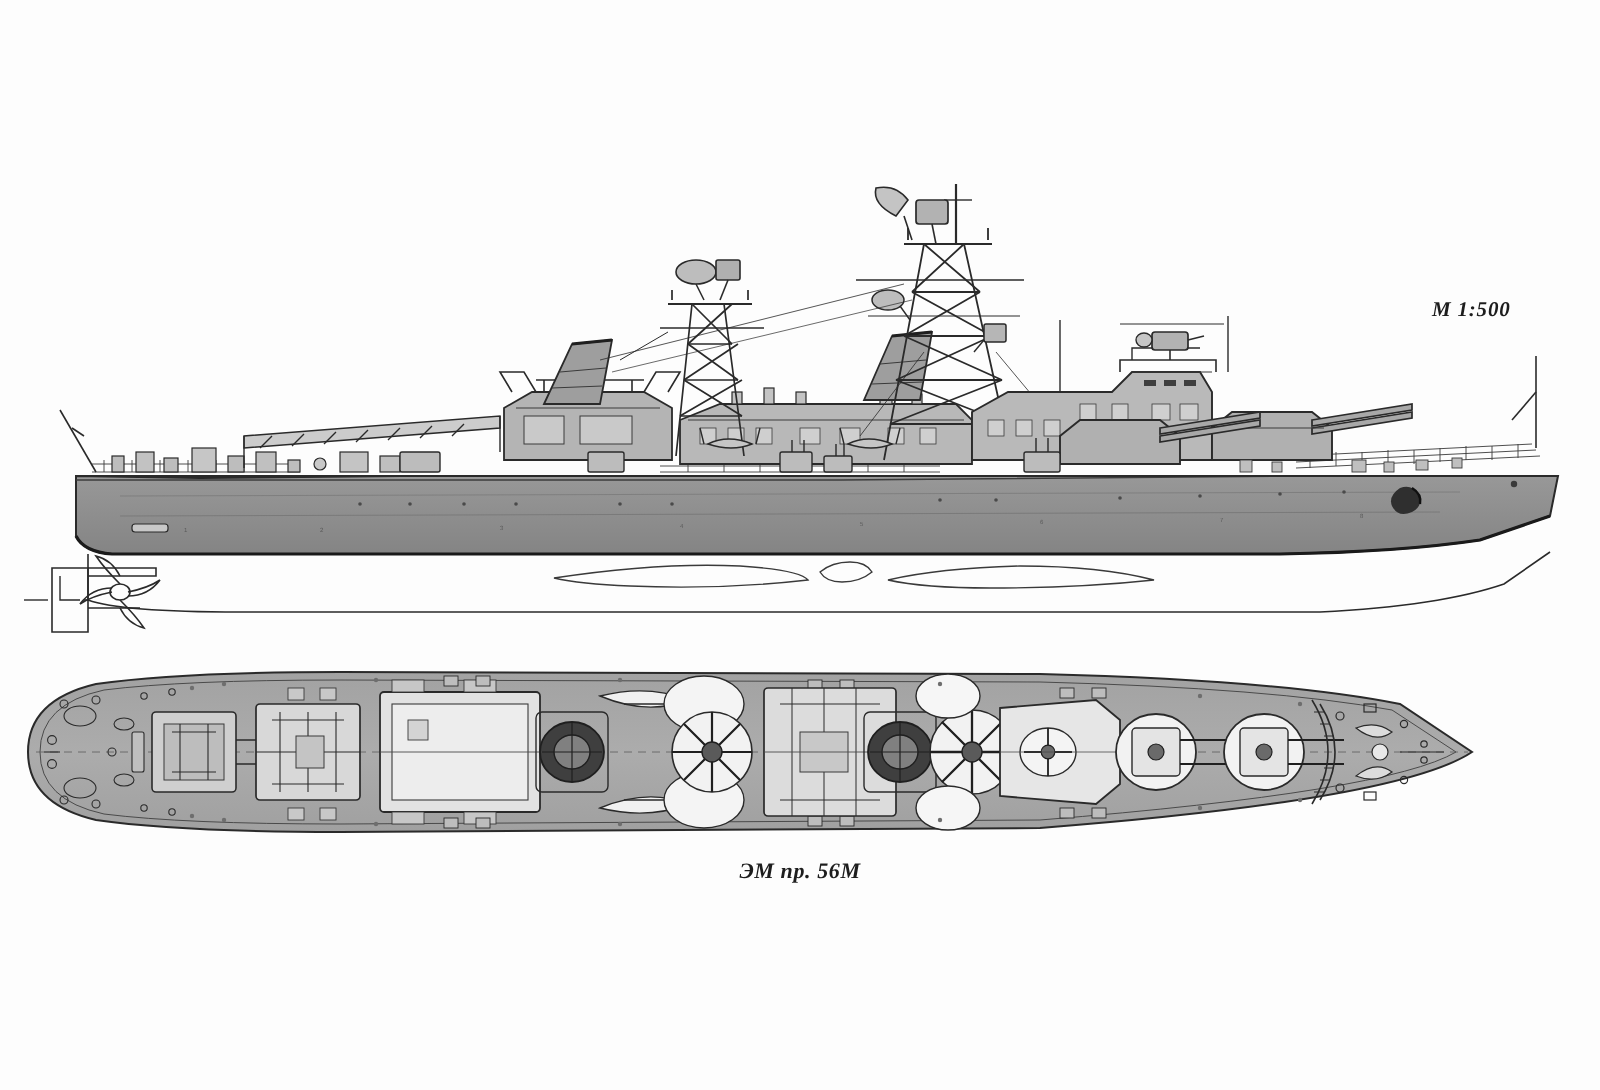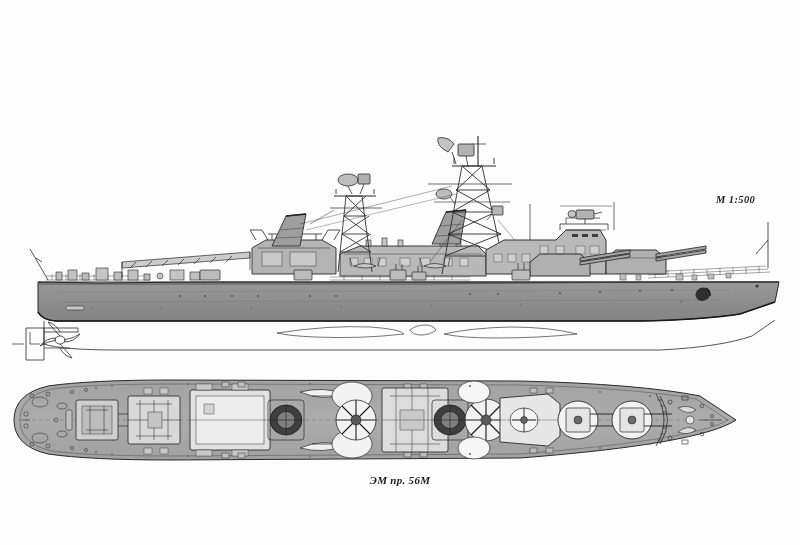--- a/index.html
+++ b/index.html
@@ -12,21 +12,20 @@
     height: 545px;
     position: relative;
     overflow: hidden;
     font-family: "Liberation Sans", sans-serif;
     background: #fdfdfd;
   }
   #sheet {
     position: absolute;
     inset: 0;
     background: #fde047;
-    margin-top: 44px;
   }
   #drawing {
     position: absolute;
     left: 0;
     top: 0;
     width: 800px;
     height: 545px;
     display: block;
   }
   .scale-note {

